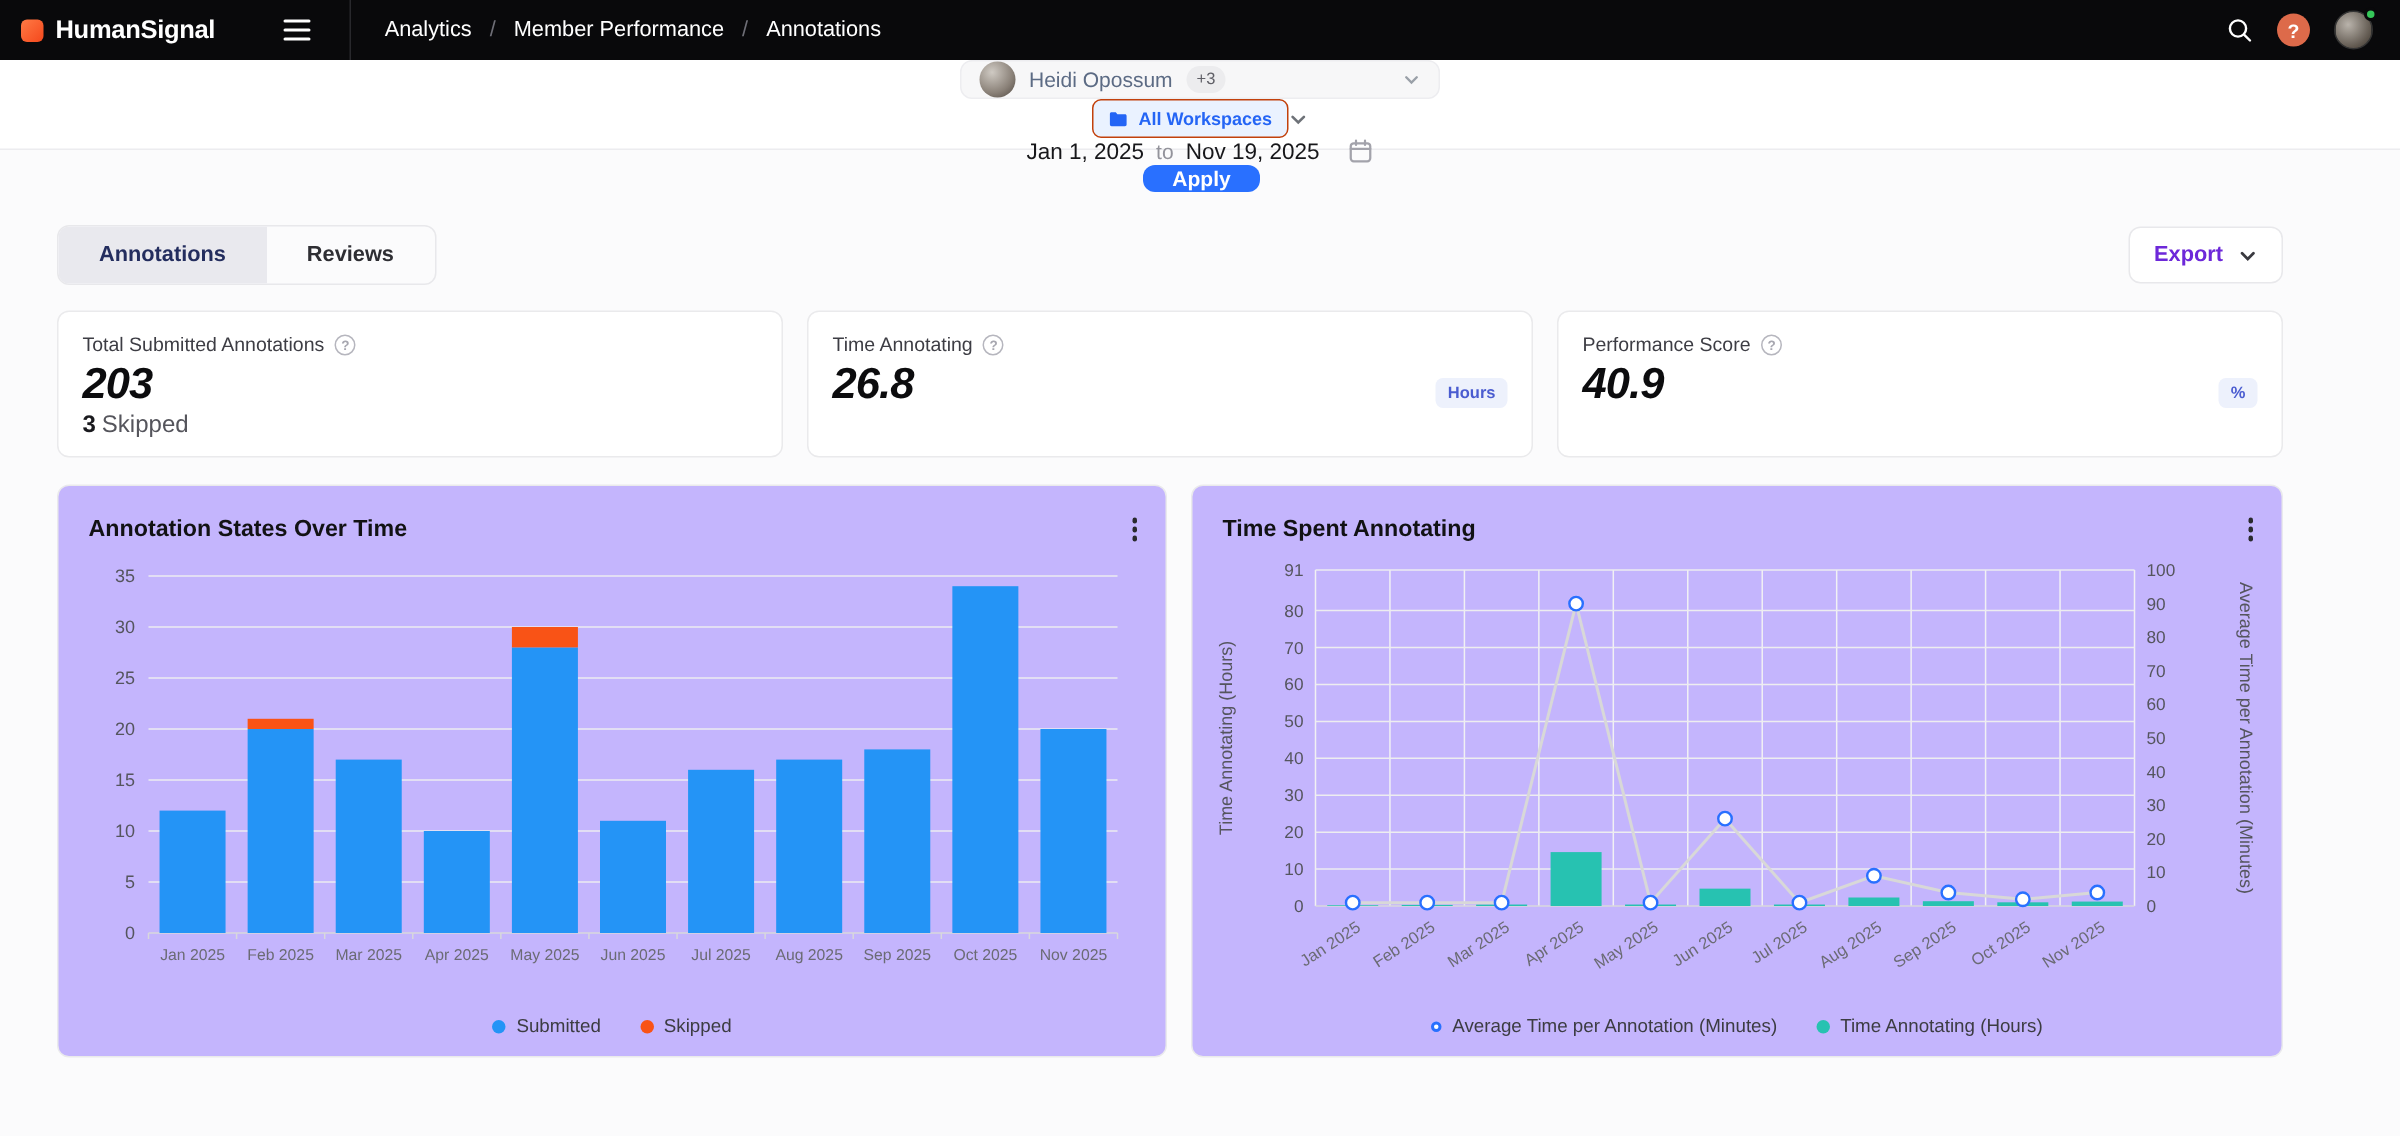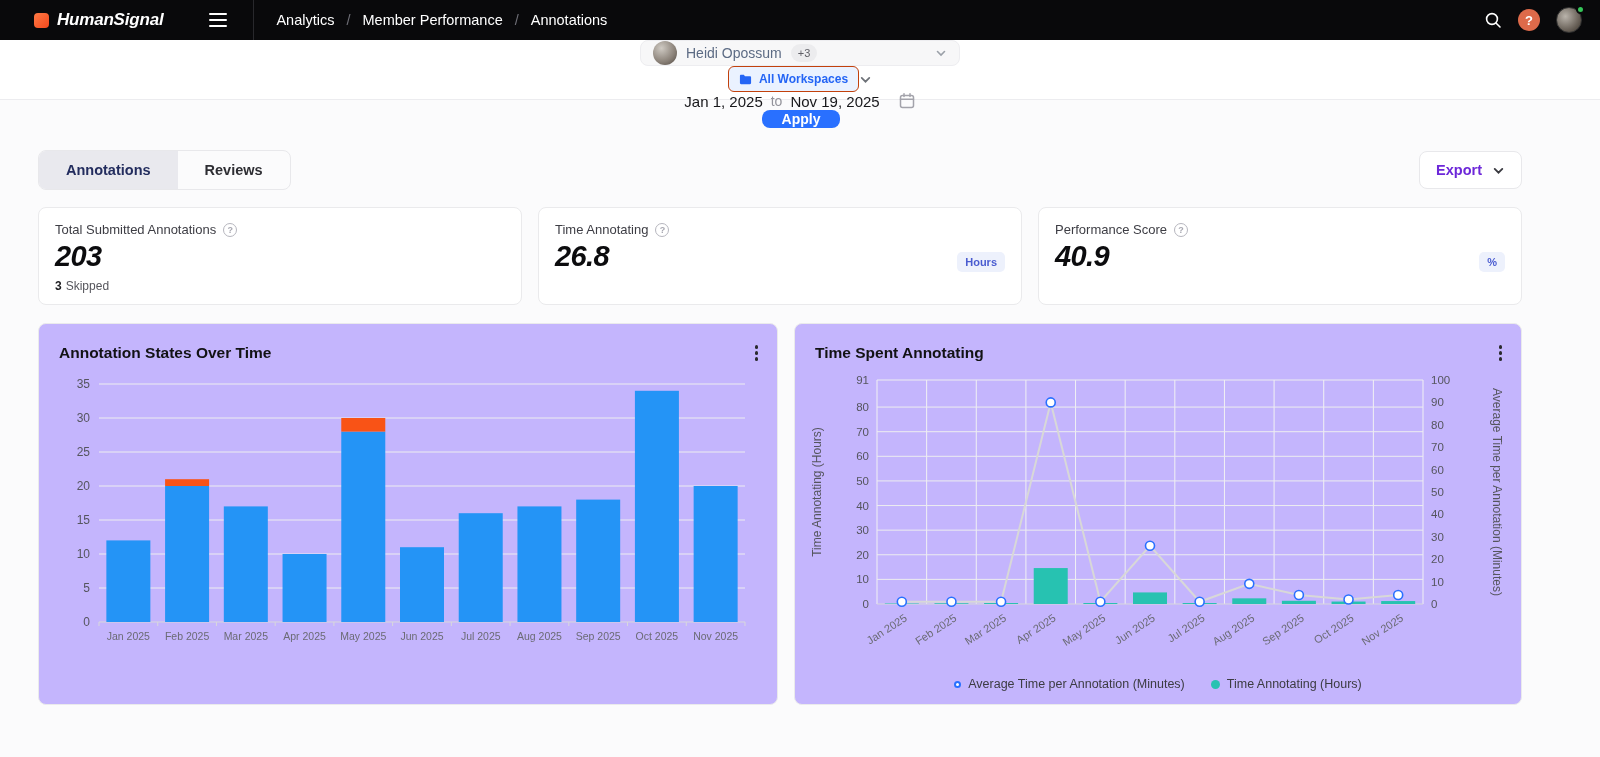--- a/index.html
+++ b/index.html
@@ -1,20 +1,20 @@
 <!DOCTYPE html>
 <html><head>
 <meta charset="utf-8">
 <style>
   * { box-sizing: border-box; }
   body { width:1600px; height:757px; margin:0; font-family:"Liberation Sans",sans-serif; background:#fbfbfc; overflow:hidden; }
 
   
   .topbar { height:40px; background:#09090b; display:flex; align-items:center; color:#fff; }
-  .brand { display:flex; align-items:center; gap:8px; padding-left:34px; cursor:pointer;font-style:italic; }
+  .brand { display:flex; align-items:center; gap:8px; padding-left:14px; cursor:pointer; }
   .brand-icon { width:15px; height:15px; border-radius:4px; background:linear-gradient(135deg,#ff7a45,#f4481c); display:inline-block; }
   .brand-name { font-size:17px; font-weight:700; letter-spacing:-0.2px; }
   .hamburger { margin-left:42px; background:none; border:none; display:flex; flex-direction:column; gap:4px; padding:4px; cursor:pointer; }
   .hamburger span { width:18px; height:2px; background:#fff; border-radius:2px; }
   .topbar-divider { width:1px; height:40px; background:#28282c; margin-left:22px; }
   .breadcrumb { display:flex; align-items:flex-end; gap:12px; padding-left:22px; font-size:14.5px; }
   .crumb { color:#fff; text-decoration:none; cursor:pointer; }
   .crumb-sep { color:#6e6e76; }
   .topbar-right { margin-left:auto; display:flex; align-items:center; gap:16px; padding-right:18px; }
   .icon-btn { background:none; border:none; padding:0; cursor:pointer; display:flex; align-items:center; }
@@ -47,21 +47,21 @@
   .tab.active { background:#e9e9ee; color:#232d5e; }
   .tab.inactive { color:#2e2e33; }
   .export-btn { height:38px; display:flex; align-items:center; gap:10px; padding:0 16px; background:#fff; border:1px solid #e8e8eb; border-radius:8px; font-size:14.5px; font-weight:600; color:#6d28d9; cursor:pointer; font-family:inherit; }
 
   .stats-row { display:grid; grid-template-columns:1fr 1fr 1fr; gap:16px; margin-top:17px; }
   .stat-card { position:relative; background:#fff; border:1px solid #eaeaec; border-radius:8px; height:98px; padding:14px 16px; }
   .stat-title-row { display:flex; align-items:center; gap:7px; }
   .stat-title { font-size:13px; color:#3d3d44; }
   .help-icon { width:14px; height:14px; border-radius:50%; border:1.4px solid #b6b6be; color:#a7a7b0; font-size:9px; font-weight:700; display:flex; align-items:center; justify-content:center; cursor:pointer; }
   .stat-value { font-size:29px; font-weight:700; color:#0c0c0e; letter-spacing:-0.6px; margin-top:3px;font-style:italic; }
-  .stat-sub { position:absolute; left:16px; bottom:11px; font-size:12px; color:#55555c;margin-top:38px; }
+  .stat-sub { position:absolute; left:16px; bottom:11px; font-size:16px; color:#55555c;margin-top:38px; }
   .stat-sub b { color:#1a1a1e; margin-right:4px; }
   .stat-badge { position:absolute; right:16px; top:44px; background:#edf1fc; color:#4a5cd0; font-size:11px; font-weight:700; padding:4px 8px; border-radius:5px; }
 
   .charts-row { display:grid; grid-template-columns:740px 728px; gap:16px; margin-top:18px; }
   .chart-card { position:relative; background:#c4b5fd; border:1px solid #eaeaec; border-radius:8px; height:382px; }
   .chart-title { position:absolute; top:20px; left:20px; font-size:15.5px; font-weight:700; color:#121214; }
   .kebab { position:absolute; top:16px; right:14px; display:flex; flex-direction:column; gap:2.5px; background:none; border:none; padding:5px; cursor:pointer; }
   .kebab span { width:3.5px; height:3.5px; border-radius:50%; background:#2a2a2e; }
   .chart-body { position:absolute; }
   #chart1-body { top:46px; left:14px; }
@@ -253,20 +253,30 @@
             <text x="427.72727272727275" y="270" text-anchor="middle" font-size="10.5" fill="#6b6b74">Jul 2025</text>
             <rect x="464.45454545454544" y="136.4" width="44" height="115.6" fill="#2494f6"></rect>
             <text x="486.45454545454544" y="270" text-anchor="middle" font-size="10.5" fill="#6b6b74">Aug 2025</text>
             <rect x="523.1818181818182" y="129.60000000000002" width="44" height="122.39999999999999" fill="#2494f6"></rect>
             <text x="545.1818181818182" y="270" text-anchor="middle" font-size="10.5" fill="#6b6b74">Sep 2025</text>
             <rect x="581.9090909090909" y="20.80000000000001" width="44" height="231.2" fill="#2494f6"></rect>
             <text x="603.9090909090909" y="270" text-anchor="middle" font-size="10.5" fill="#6b6b74">Oct 2025</text>
             <rect x="640.6363636363636" y="116" width="44" height="136" fill="#2494f6"></rect>
             <text x="662.6363636363636" y="270" text-anchor="middle" font-size="10.5" fill="#6b6b74">Nov 2025</text>
           </svg></div>
+      <div class="chart-legend">
+        <div class="legend-item">
+          <span class="legend-dot" style="background: rgb(36, 148, 246);"></span>
+          <span>Submitted</span>
+        </div>
+        <div class="legend-item">
+          <span class="legend-dot" style="background: rgb(249, 83, 22);"></span>
+          <span>Skipped</span>
+        </div>
+      </div>
     </div>
 
     <div class="chart-card">
       <div class="chart-title">Time Spent Annotating</div>
       <button class="kebab">
           <span></span>
           <span></span>
           <span></span>
         </button>
       <div id="chart2-body" class="chart-body"><svg width="700" height="304" viewBox="0 0 700 304">

